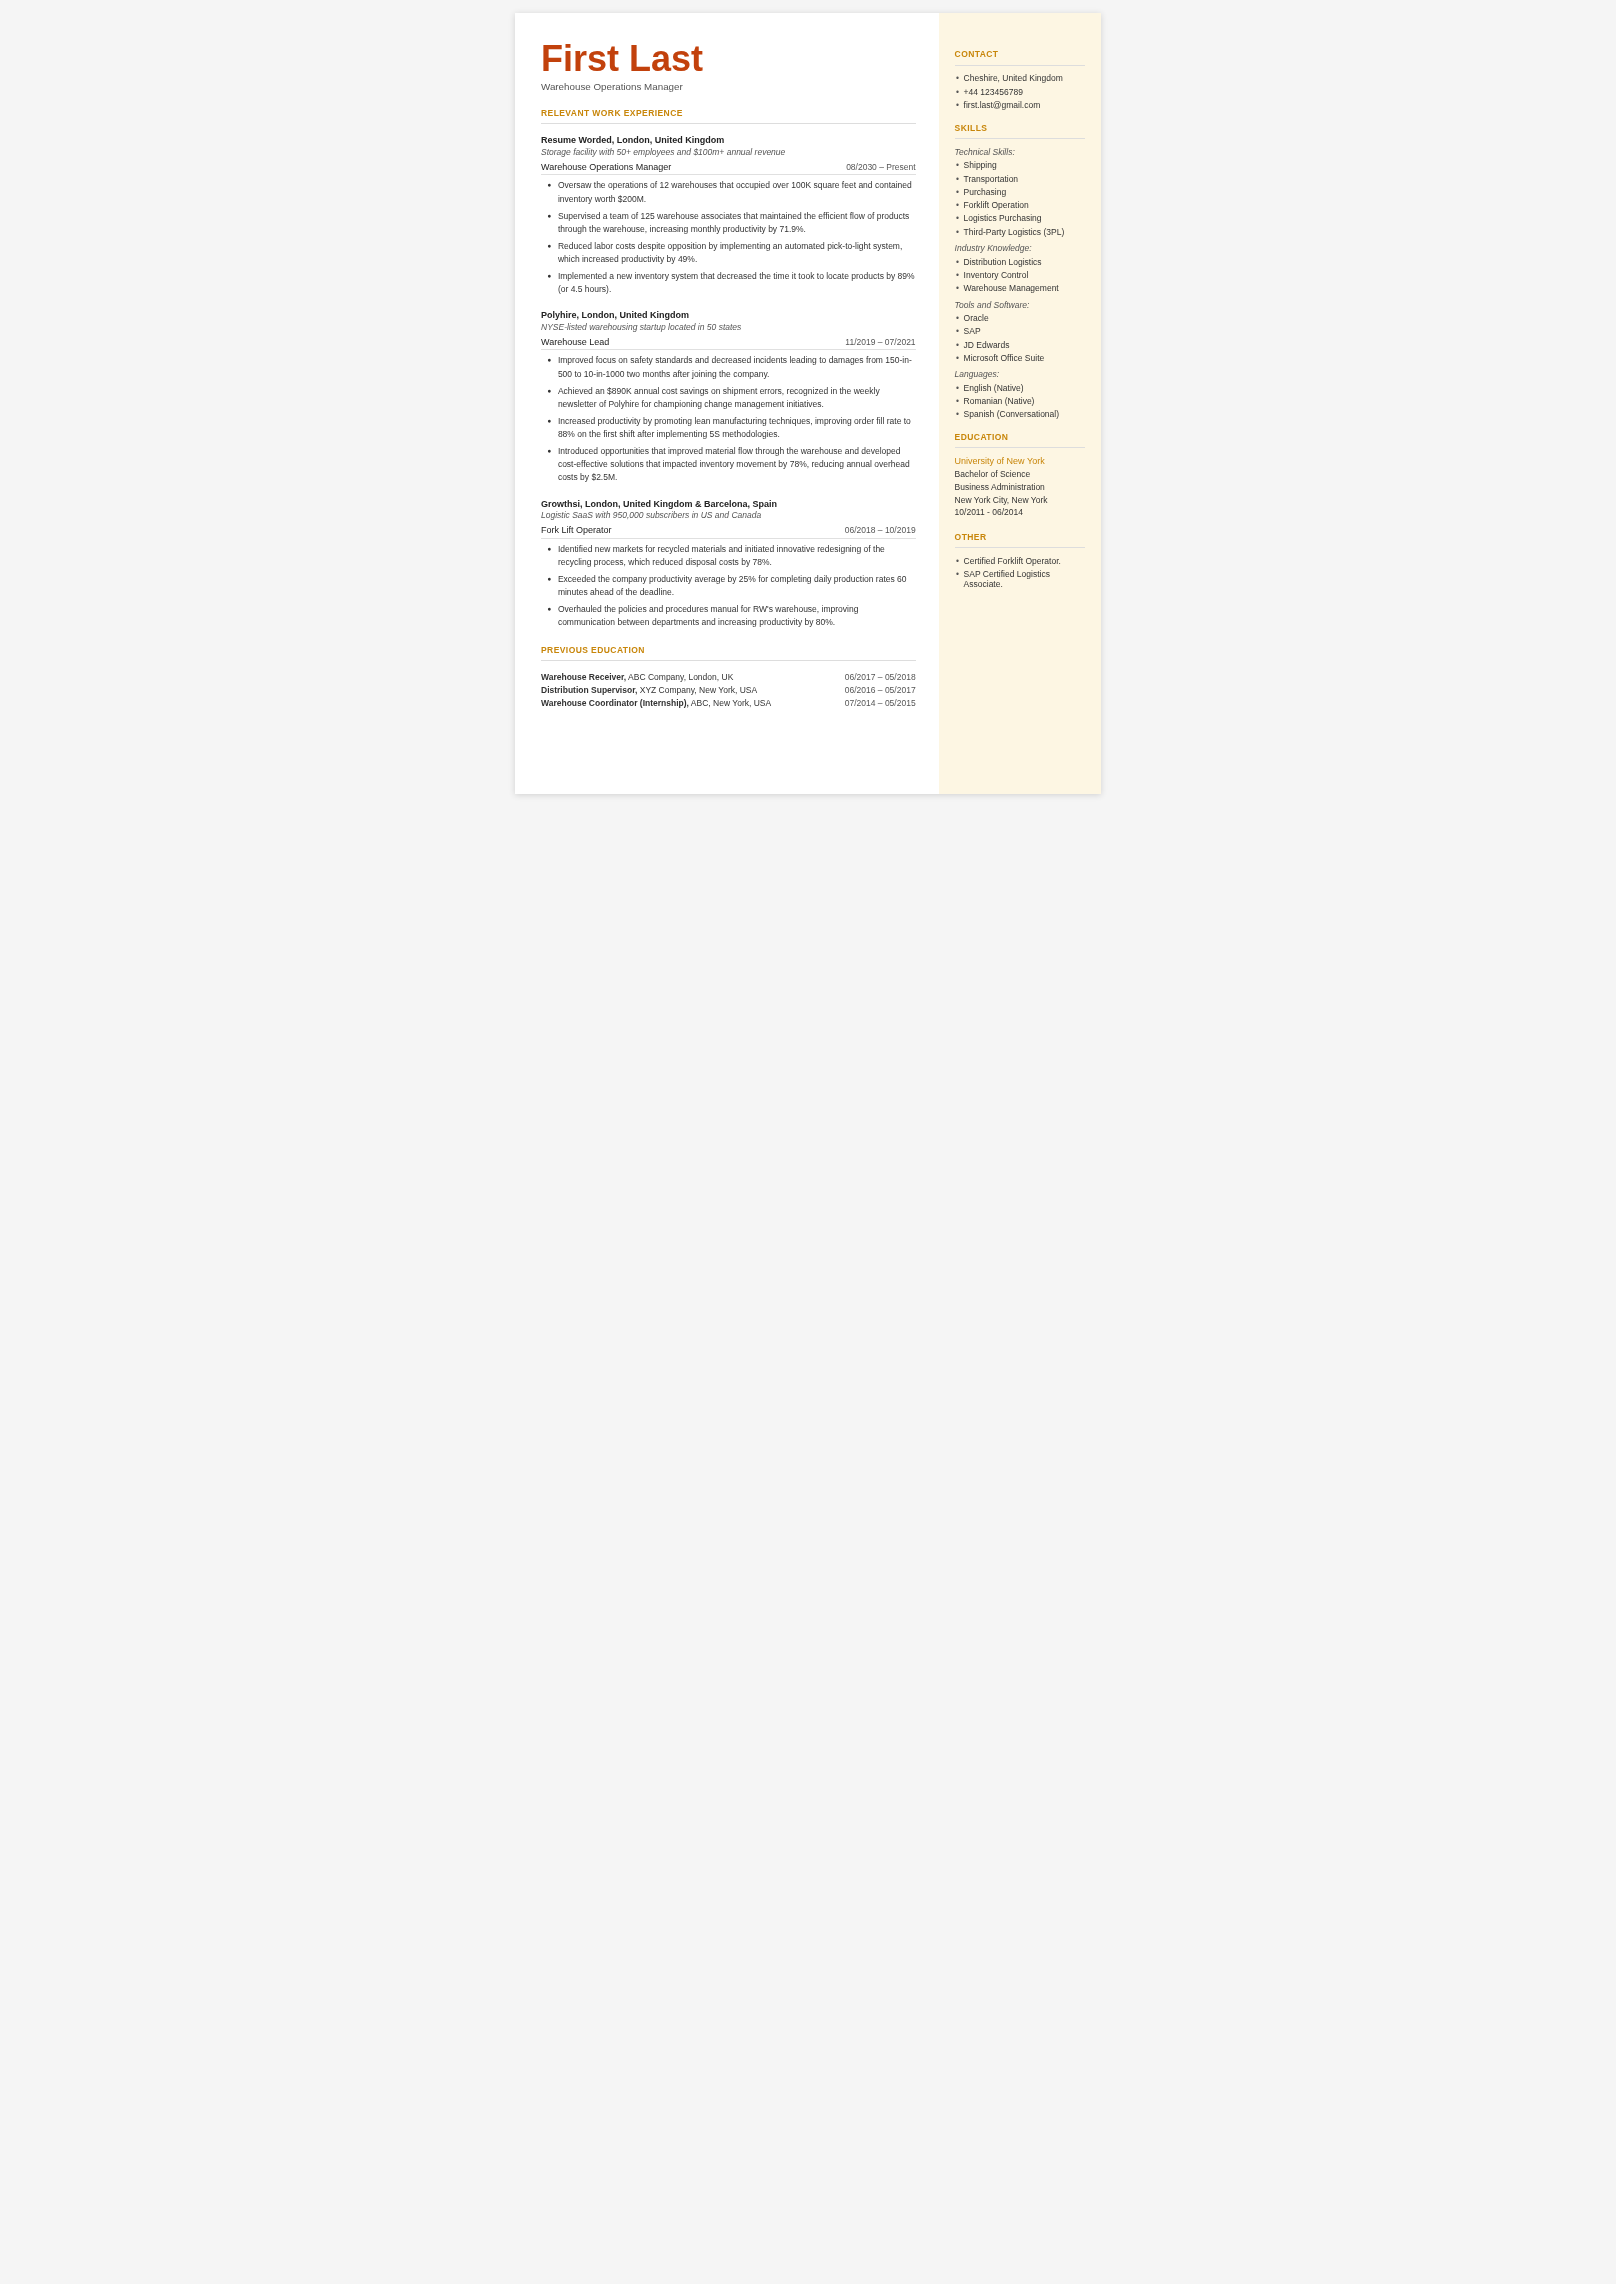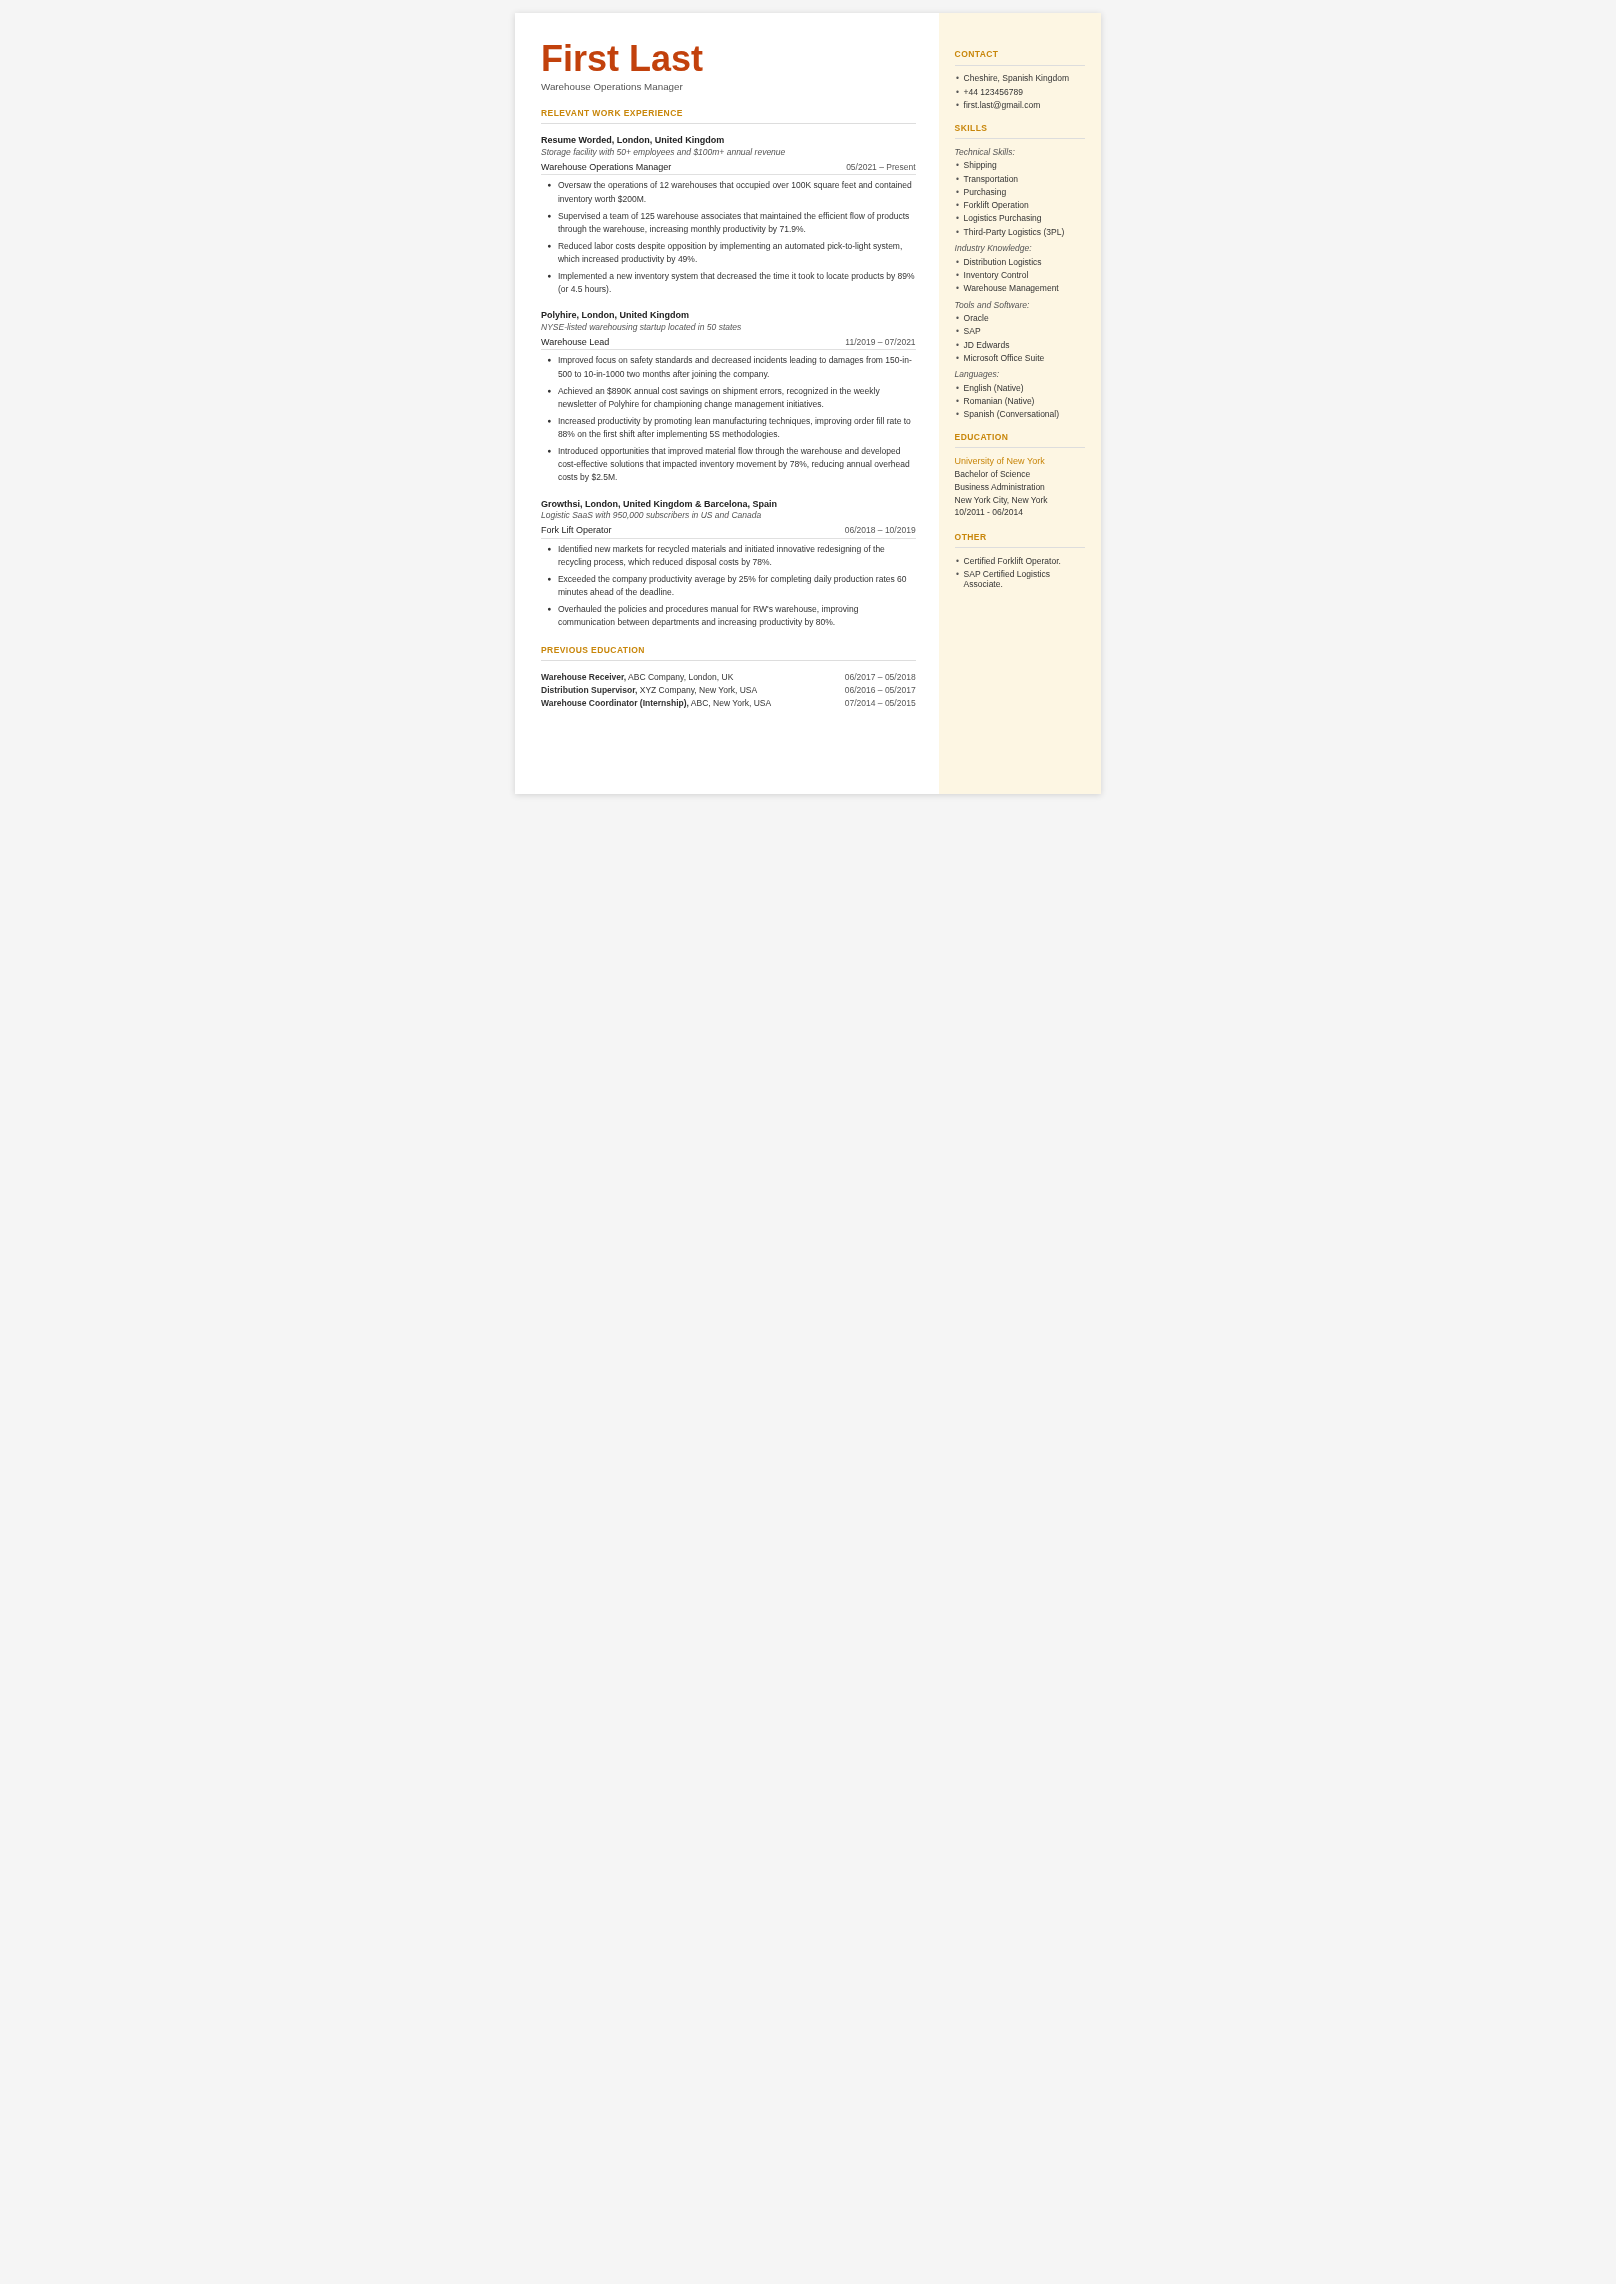--- a/index.html
+++ b/index.html
@@ -214,21 +214,21 @@
     <div class="section-heading">RELEVANT WORK EXPERIENCE</div>
     <hr class="divider">
 
     <div class="experience-block">
       <div>
         <span class="company-name">Resume Worded,</span><span class="company-location"> London, United Kingdom</span>
       </div>
       <div class="company-tagline">Storage facility with 50+ employees and $100m+ annual revenue</div>
       <div class="job-row">
         <span class="job-title-text">Warehouse Operations Manager</span>
-        <span class="job-dates">05/2021 – Present</span>
+        <span class="job-dates">08/2030 – Present</span>
       </div>
       <ul class="bullet-list">
         <li>Oversaw the operations of 12 warehouses that occupied over 100K square feet and contained inventory worth $200M.</li>
         <li>Supervised a team of 125 warehouse associates that maintained the efficient flow of products through the warehouse, increasing monthly productivity by 71.9%.</li>
         <li>Reduced labor costs despite opposition by implementing an automated pick-to-light system, which increased productivity by 49%.</li>
         <li>Implemented a new inventory system that decreased the time it took to locate products by 89% (or 4.5 hours).</li>
       </ul>
     </div>
 
     <div class="experience-block">
@@ -288,21 +288,21 @@
       </div>
     </div>
 
   </div>
 
   <div class="right-col">
 
     <div class="sidebar-section-heading">CONTACT</div>
     <hr class="sidebar-divider">
     <ul class="sidebar-list">
-      <li>Cheshire, Spanish Kingdom</li>
+      <li>Cheshire, United Kingdom</li>
       <li>+44 123456789</li>
       <li>first.last@gmail.com</li>
     </ul>
 
     <div class="sidebar-section-heading">SKILLS</div>
     <hr class="sidebar-divider">
 
     <div class="skills-category">Technical Skills:</div>
     <ul class="sidebar-list">
       <li>Shipping</li>

